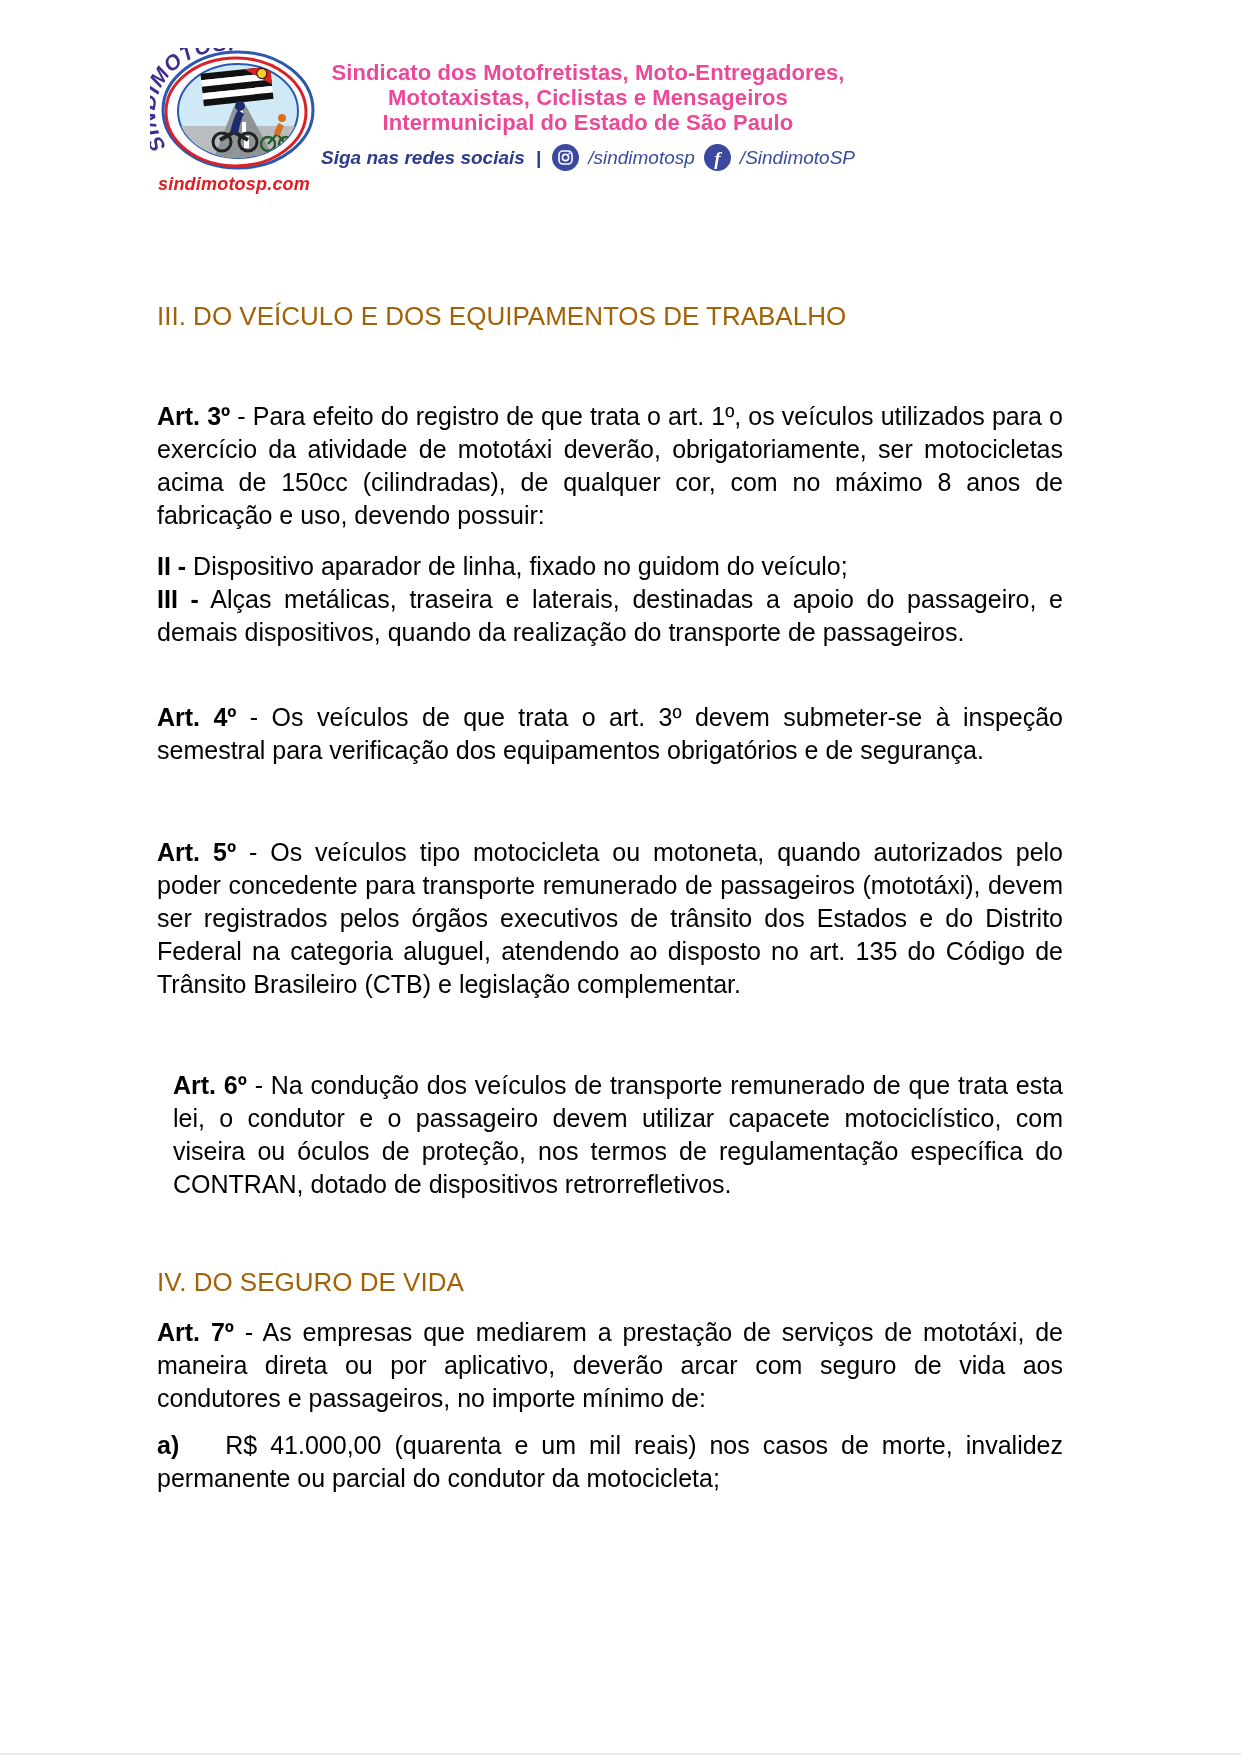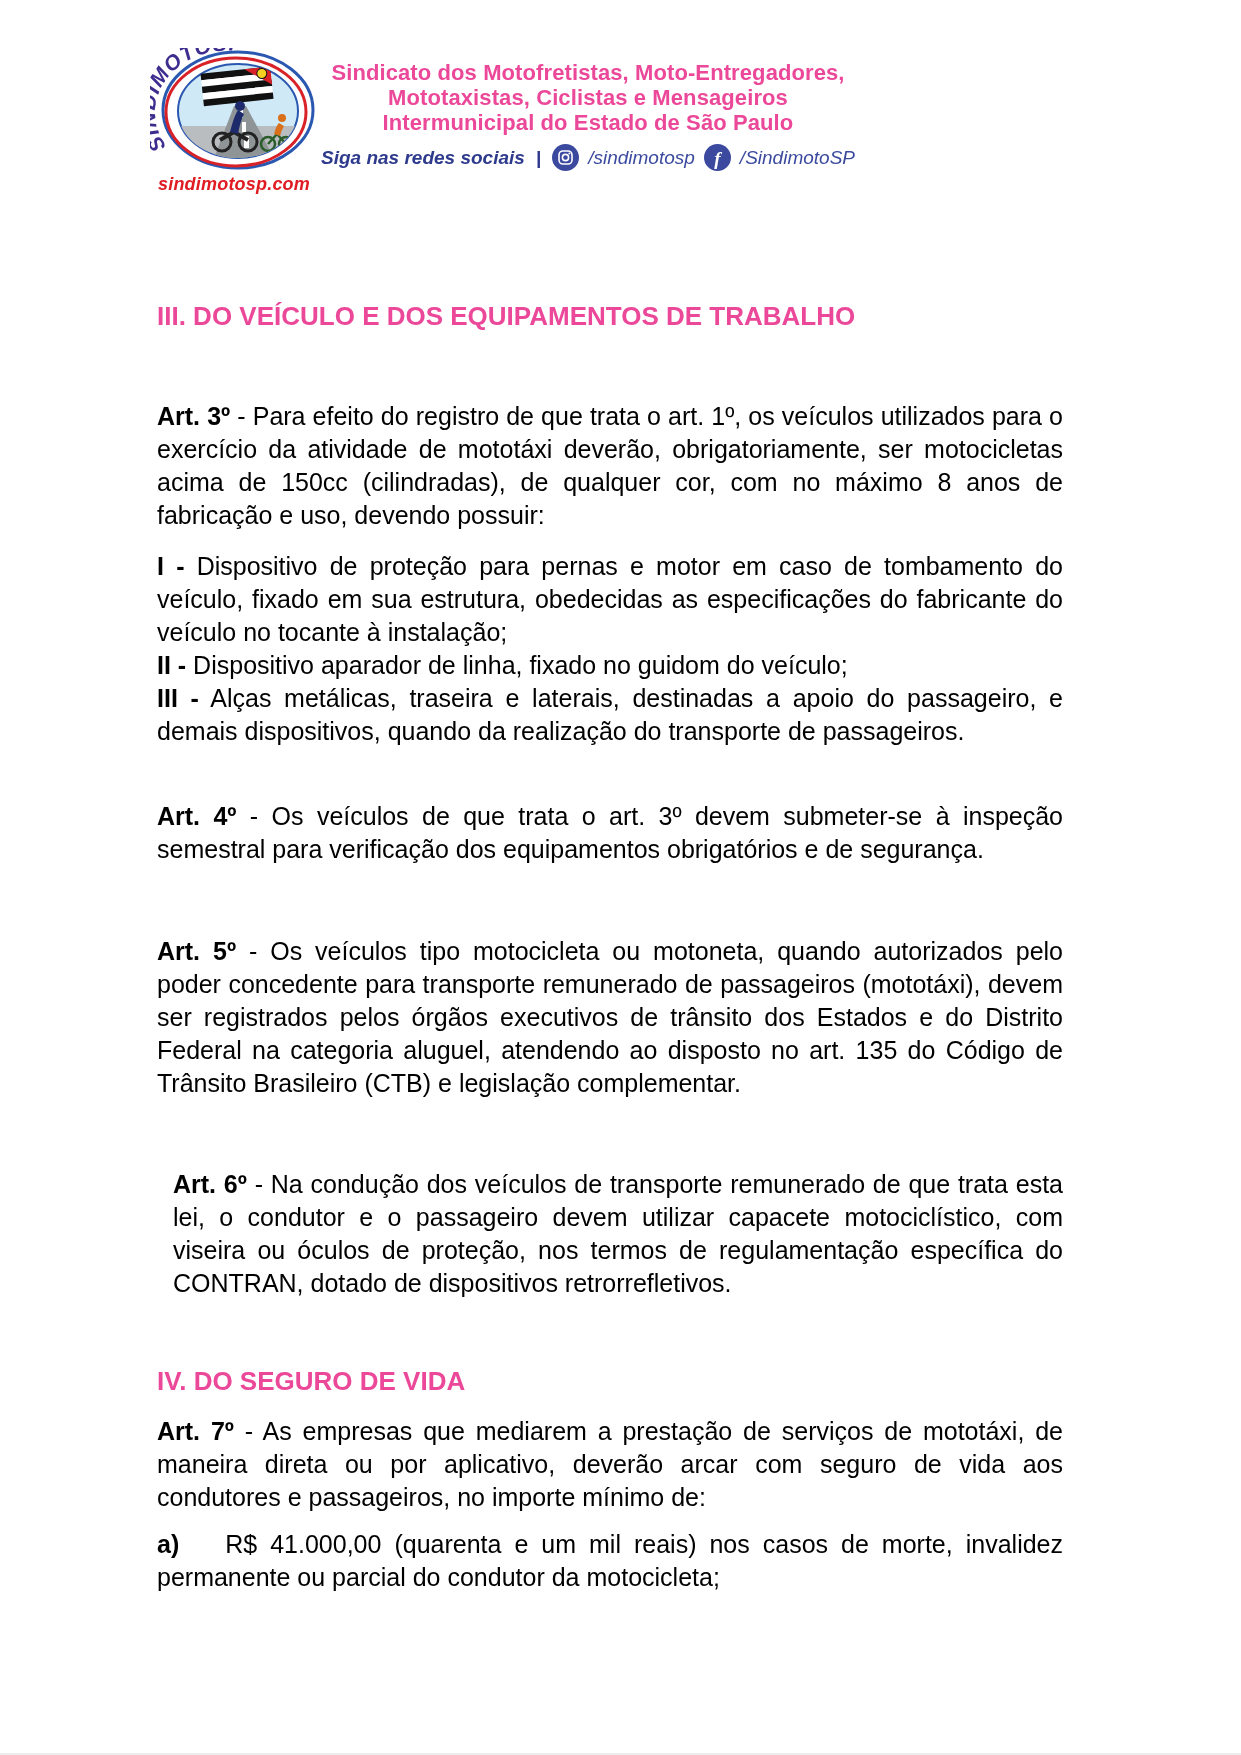--- a/index.html
+++ b/index.html
@@ -34,21 +34,21 @@
   .icon-circle{
     width:27px;height:27px;border-radius:50%;background:#3b4a9e;
     display:inline-flex;align-items:center;justify-content:center;
     color:#fff;flex:0 0 auto;
   }
   .fb-glyph{font-weight:bold;font-size:19px;font-family:"Liberation Serif",serif;position:relative;top:1px;}
   .handle{color:#3b4a9e;}
   
   main{position:absolute;left:157px;top:215px;width:906px;}
   .doc-heading{
-    font-size:26px;font-weight:bold;margin:0;line-height:33px;color:#ec4899;
+    font-size:26px;font-weight:normal;margin:0;line-height:33px;color:#a16207;
   }
   .h-sec3{margin-top:85px;}
   .para{
     font-size:25px;line-height:33px;text-align:justify;
     margin:0;color:#000;
   }
   .b{font-weight:bold;}
   .p-art3{margin-top:67px;}
   .list-block{margin-top:18px;}
   .p-art4{margin-top:52px;}
@@ -147,21 +147,20 @@
 
   </header>
 
   <main>
 
     <h1 class="doc-heading h-sec3">III. DO VEÍCULO E DOS EQUIPAMENTOS DE TRABALHO</h1>
 
     <p class="para p-art3"><span class="b">Art. 3º</span><span> - Para efeito do registro de que trata o art. 1º, os veículos utilizados para o exercício da atividade de mototáxi deverão, obrigatoriamente, ser motocicletas acima de 150cc (cilindradas), de qualquer cor, com no máximo 8 anos de fabricação e uso, devendo possuir:</span></p>
 
     <div class="list-block">
-      <p class="para"><span class="b">I -</span><span> Dispositivo de proteção para pernas e motor em caso de tombamento do veículo, fixado em sua estrutura, obedecidas as especificações do fabricante do veículo no tocante à instalação;</span></p>
       <p class="para"><span class="b">II -</span><span> Dispositivo aparador de linha, fixado no guidom do veículo;</span></p>
       <p class="para"><span class="b">III -</span><span> Alças metálicas, traseira e laterais, destinadas a apoio do passageiro, e demais dispositivos, quando da realização do transporte de passageiros.</span></p>
     </div>
 
     <p class="para p-art4"><span class="b">Art. 4º</span><span> - Os veículos de que trata o art. 3º devem submeter-se à inspeção semestral para verificação dos equipamentos obrigatórios e de segurança.</span></p>
 
     <p class="para p-art5"><span class="b">Art. 5º</span><span> - Os veículos tipo motocicleta ou motoneta, quando autorizados pelo poder concedente para transporte remunerado de passageiros (mototáxi), devem ser registrados pelos órgãos executivos de trânsito dos Estados e do Distrito Federal na categoria aluguel, atendendo ao disposto no art. 135 do Código de Trânsito Brasileiro (CTB) e legislação complementar.</span></p>
 
     <p class="para p-art6"><span class="b">Art. 6º</span><span> - Na condução dos veículos de transporte remunerado de que trata esta lei, o condutor e o passageiro devem utilizar capacete motociclístico, com viseira ou óculos de proteção, nos termos de regulamentação específica do CONTRAN, dotado de dispositivos retrorrefletivos.</span></p>
 

